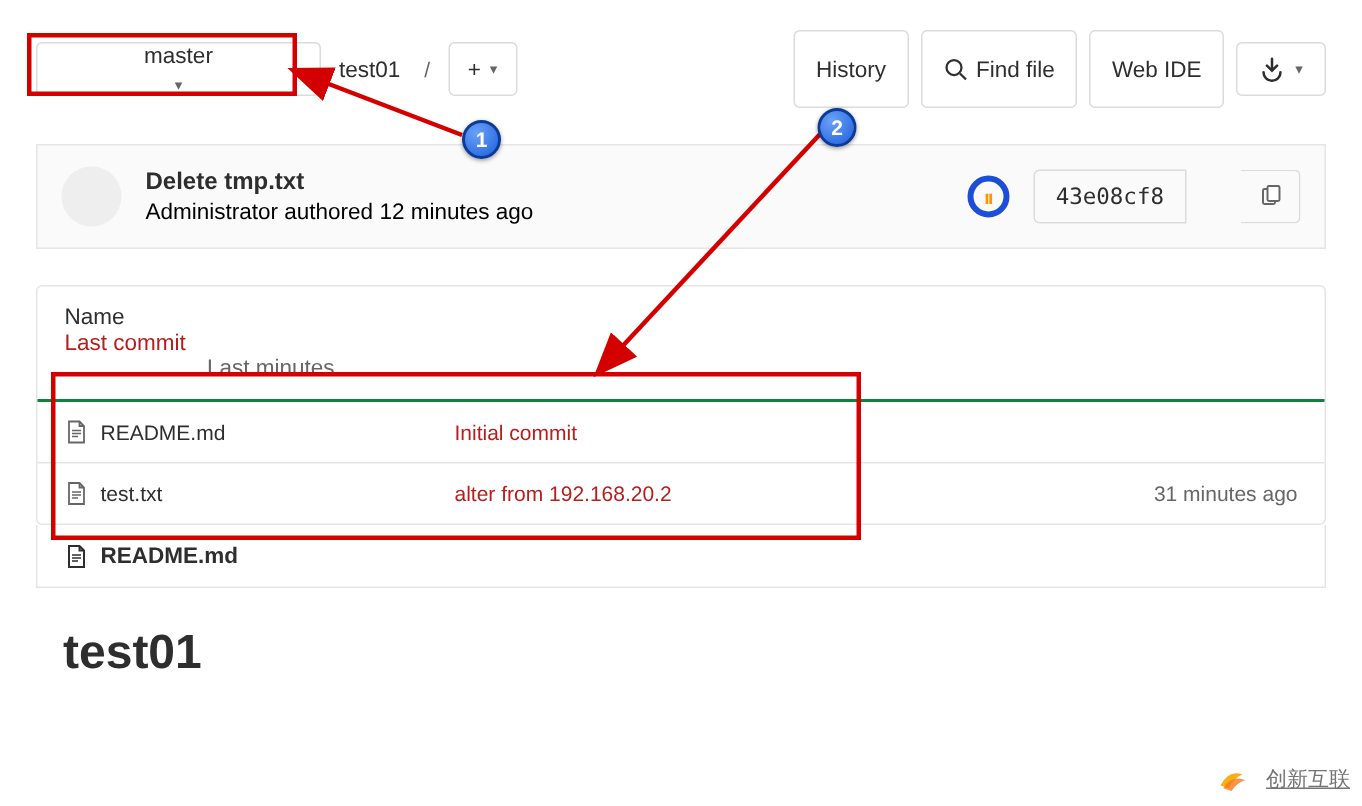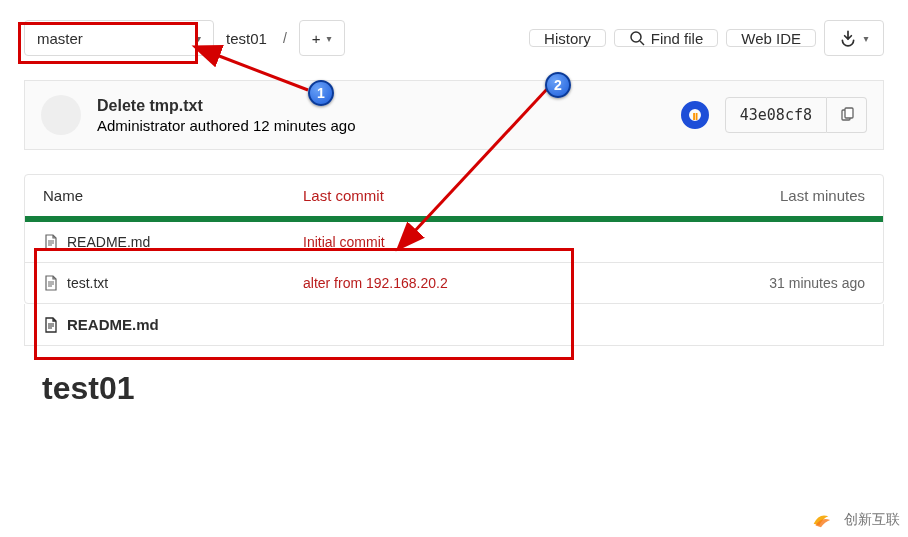--- a/index.html
+++ b/index.html
@@ -2,64 +2,64 @@
 <html><head>
 <meta charset="utf-8">
 <style>
 * { box-sizing: border-box; margin: 0; padding: 0; }
 body { font-family: -apple-system, BlinkMacSystemFont, "Segoe UI", Helvetica, Arial, sans-serif; font-size: 14px; color: #2e2e2e; background: #fff; width: 908px; height: 537px; overflow: hidden; position: relative; }
 
 .container { padding: 20px 24px 0 24px; }
 
 
 .top-row { display: flex; align-items: center; gap: 8px; margin-bottom: 24px; }
-.branch-select { display: flex; align-items: center; border: 1px solid #dbdbdb; border-radius: 4px; height: 36px; padding: 0 12px; font-size: 15px; width: 190px; justify-content: space-between; cursor: pointer; }
+.branch-select { display: flex; align-items: center; border: 1px solid #dbdbdb; border-radius: 4px; height: 36px; padding: 0 12px; font-size: 15px; width: 190px; justify-content: space-between; cursor: pointer; flex-direction: column; }
 .branch-select .chev { font-size: 10px; color: #666; }
 .breadcrumb { font-size: 15px; color: #2e2e2e; margin: 0 4px; }
 .slash { color: #666; margin: 0 4px; }
 .plus-btn { display: flex; align-items: center; gap: 6px; border: 1px solid #dbdbdb; border-radius: 4px; height: 36px; padding: 0 12px; cursor: pointer; font-size: 15px; }
 .plus-btn .chev { font-size: 10px; color: #666; }
 .spacer { flex: 1; }
-.btn { border: 1px solid #dbdbdb; border-radius: 4px; height: 18px; padding: 0 14px; display: flex; align-items: center; gap: 6px; cursor: pointer; font-size: 15px; }
+.btn { border: 1px solid #dbdbdb; border-radius: 4px; height: 52px; padding: 0 14px; display: flex; align-items: center; gap: 6px; cursor: pointer; font-size: 15px; }
 .btn svg { width: 16px; height: 16px; }
 .icon-btn { border: 1px solid #dbdbdb; border-radius: 4px; height: 36px; width: 60px; display: flex; align-items: center; justify-content: center; gap: 6px; cursor: pointer; }
 .icon-btn .chev { font-size: 10px; color: #666; }
 
 
 .commit-bar { background: #fafafa; border: 1px solid #e5e5e5; border-radius: 0; padding: 14px 16px; display: flex; align-items: center; gap: 16px; margin-bottom: 24px; }
 .avatar { width: 40px; height: 40px; border-radius: 50%; background: #eee; flex-shrink: 0; }
 .commit-info { flex: 1; }
 .commit-title { font-weight: 600; font-size: 16px; margin-bottom: 2px; }
 .commit-meta { color: #000000; font-size: 15px; }
-.pipeline-icon { width: 28px; height: 28px; border: 8px solid #1d4ed8; border-radius: 50%; display: flex; align-items: center; justify-content: center; color: #fc9403; font-size: 13px; letter-spacing: -1px; font-weight: bold; }
-.commit-sha-box { display: flex; align-items: flex-start; }
+.pipeline-icon { width: 28px; height: 28px; border: 4px solid #1d4ed8; border-radius: 50%; display: flex; align-items: center; justify-content: center; color: #fc9403; font-size: 13px; letter-spacing: -1px; font-weight: bold; }
+.commit-sha-box { display: flex; align-items: flex-start; gap: 36px; }
 .commit-sha { border: 1px solid #dbdbdb; border-radius: 4px 0 0 4px; height: 36px; padding: 0 14px; display: flex; align-items: center; font-family: "SFMono-Regular", Consolas, monospace; font-size: 15px; }
 .copy-btn { border: 1px solid #dbdbdb; border-left: none; border-radius: 0 4px 4px 0; height: 36px; width: 40px; display: flex; align-items: center; justify-content: center; cursor: pointer; }
 
 
 .file-table { border: 1px solid #e5e5e5; border-radius: 4px; }
 .ft-header, .ft-row { display: flex; padding: 12px 18px; }
-.ft-header { border-bottom: 6px solid #15803d; color: #2e2e2e; font-size: 15px; }
+.ft-header { border-bottom: 2px solid #15803d; color: #2e2e2e; font-size: 15px; flex-direction: column; }
 .ft-row { border-bottom: 1px solid #e5e5e5; align-items: center; }
 .ft-row:last-child { border-bottom: none; }
 .col-name { width: 260px; display: flex; align-items: center; gap: 8px; }
 .col-commit { flex: 1; color: #b91c1c; }
 .col-update { width: 180px; text-align: right; color: #666; }
 .file-icon { width: 16px; height: 16px; flex-shrink: 0; }
 
 
 .readme-header { border: 1px solid #e5e5e5; border-top: none; padding: 12px 18px; display: flex; align-items: center; gap: 8px; font-weight: 600; font-size: 15px; }
 .readme-body { padding: 24px 18px 0 18px; }
 .readme-body h1 { font-size: 32px; font-weight: 700; }
 .redbox { border: 3px solid #d40000; position: absolute; }
 .marker { position: absolute; width: 26px; height: 26px; border-radius: 50%; background: radial-gradient(circle at 35% 30%, #6aa2f7, #1e5edc); border: 2px solid #0b3a97; color: #fff; font-weight: bold; font-size: 14px; display: flex; align-items: center; justify-content: center; box-shadow: 0 1px 3px rgba(0,0,0,.4); }
 .arrow-svg { position: absolute; left: 0; top: 0; }
 
 
-.watermark { position: absolute; right: 8px; bottom: 6px; display: flex; align-items: center; gap: 12px; font-size: 14px; color: #666; opacity: .9; }
+.watermark { position: absolute; right: 8px; bottom: 6px; display: flex; align-items: center; gap: 12px; font-size: 14px; color: #666; opacity: .9; text-decoration: underline; }
 .watermark .logo { width: 22px; height: 22px; }
 </style>
 </head>
 <body>
 
 <div class="container">
 
   <div class="top-row">
     <div class="branch-select">
       <span>master</span>

